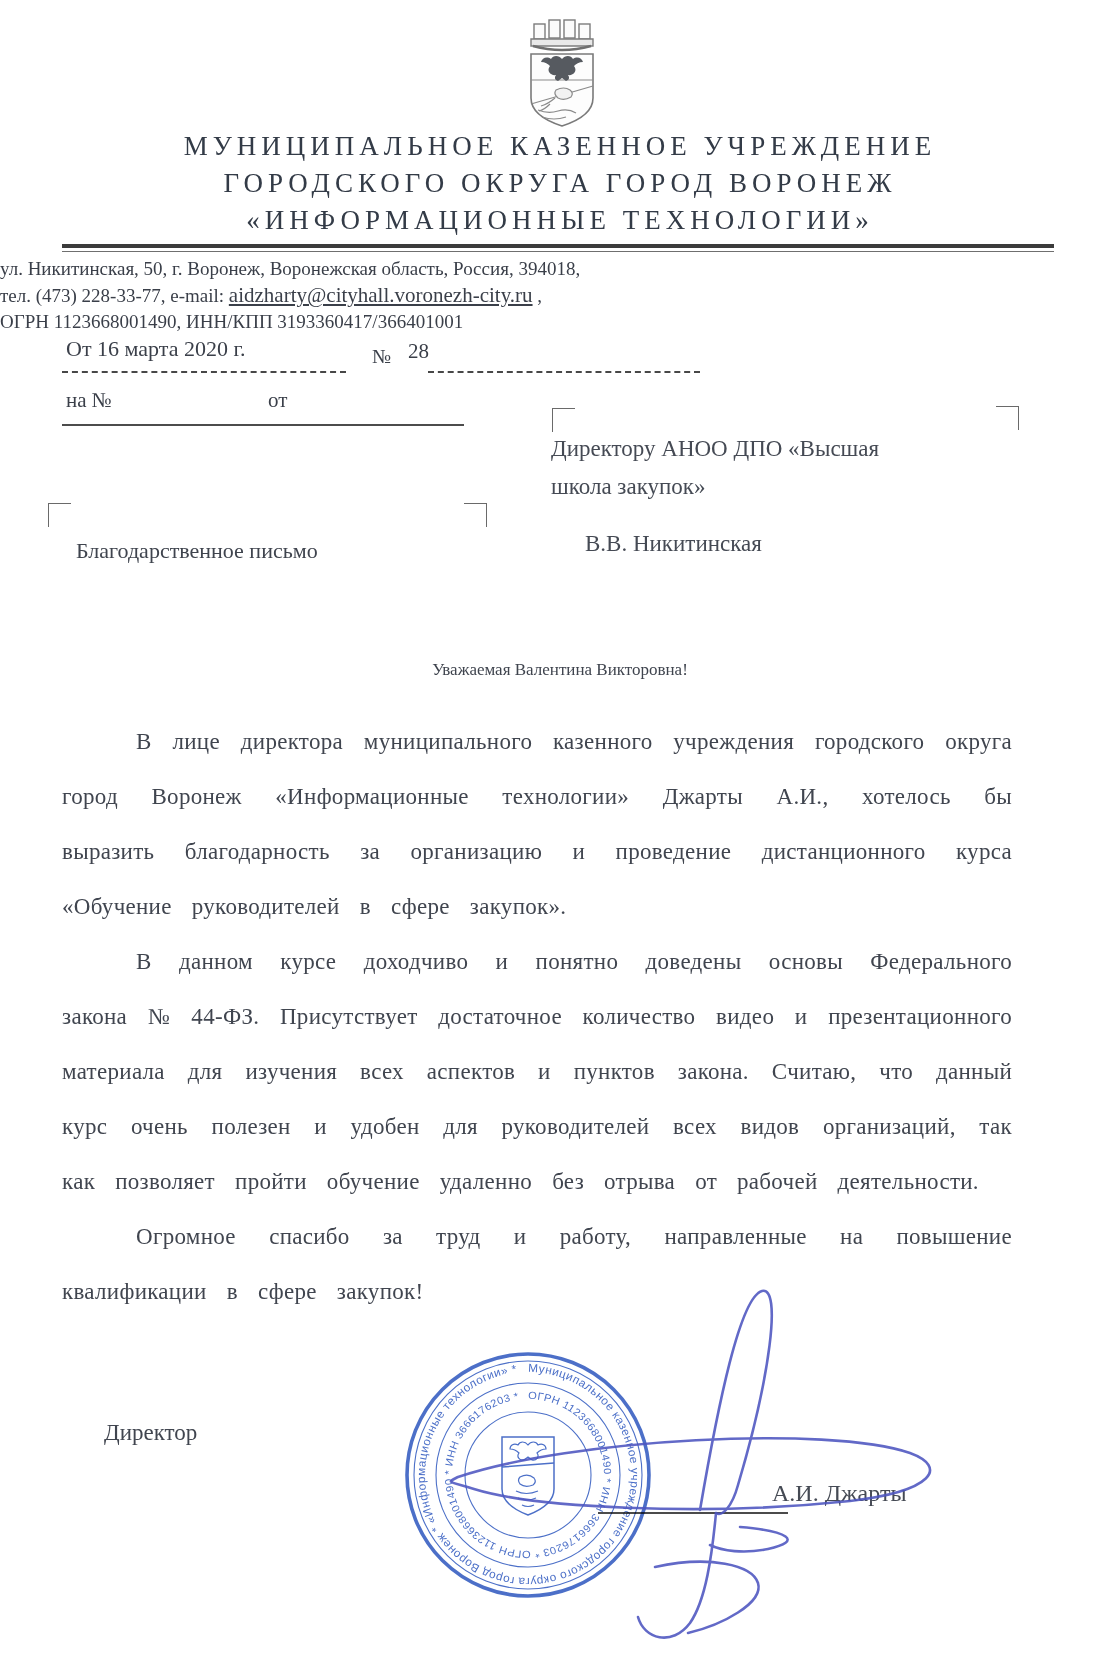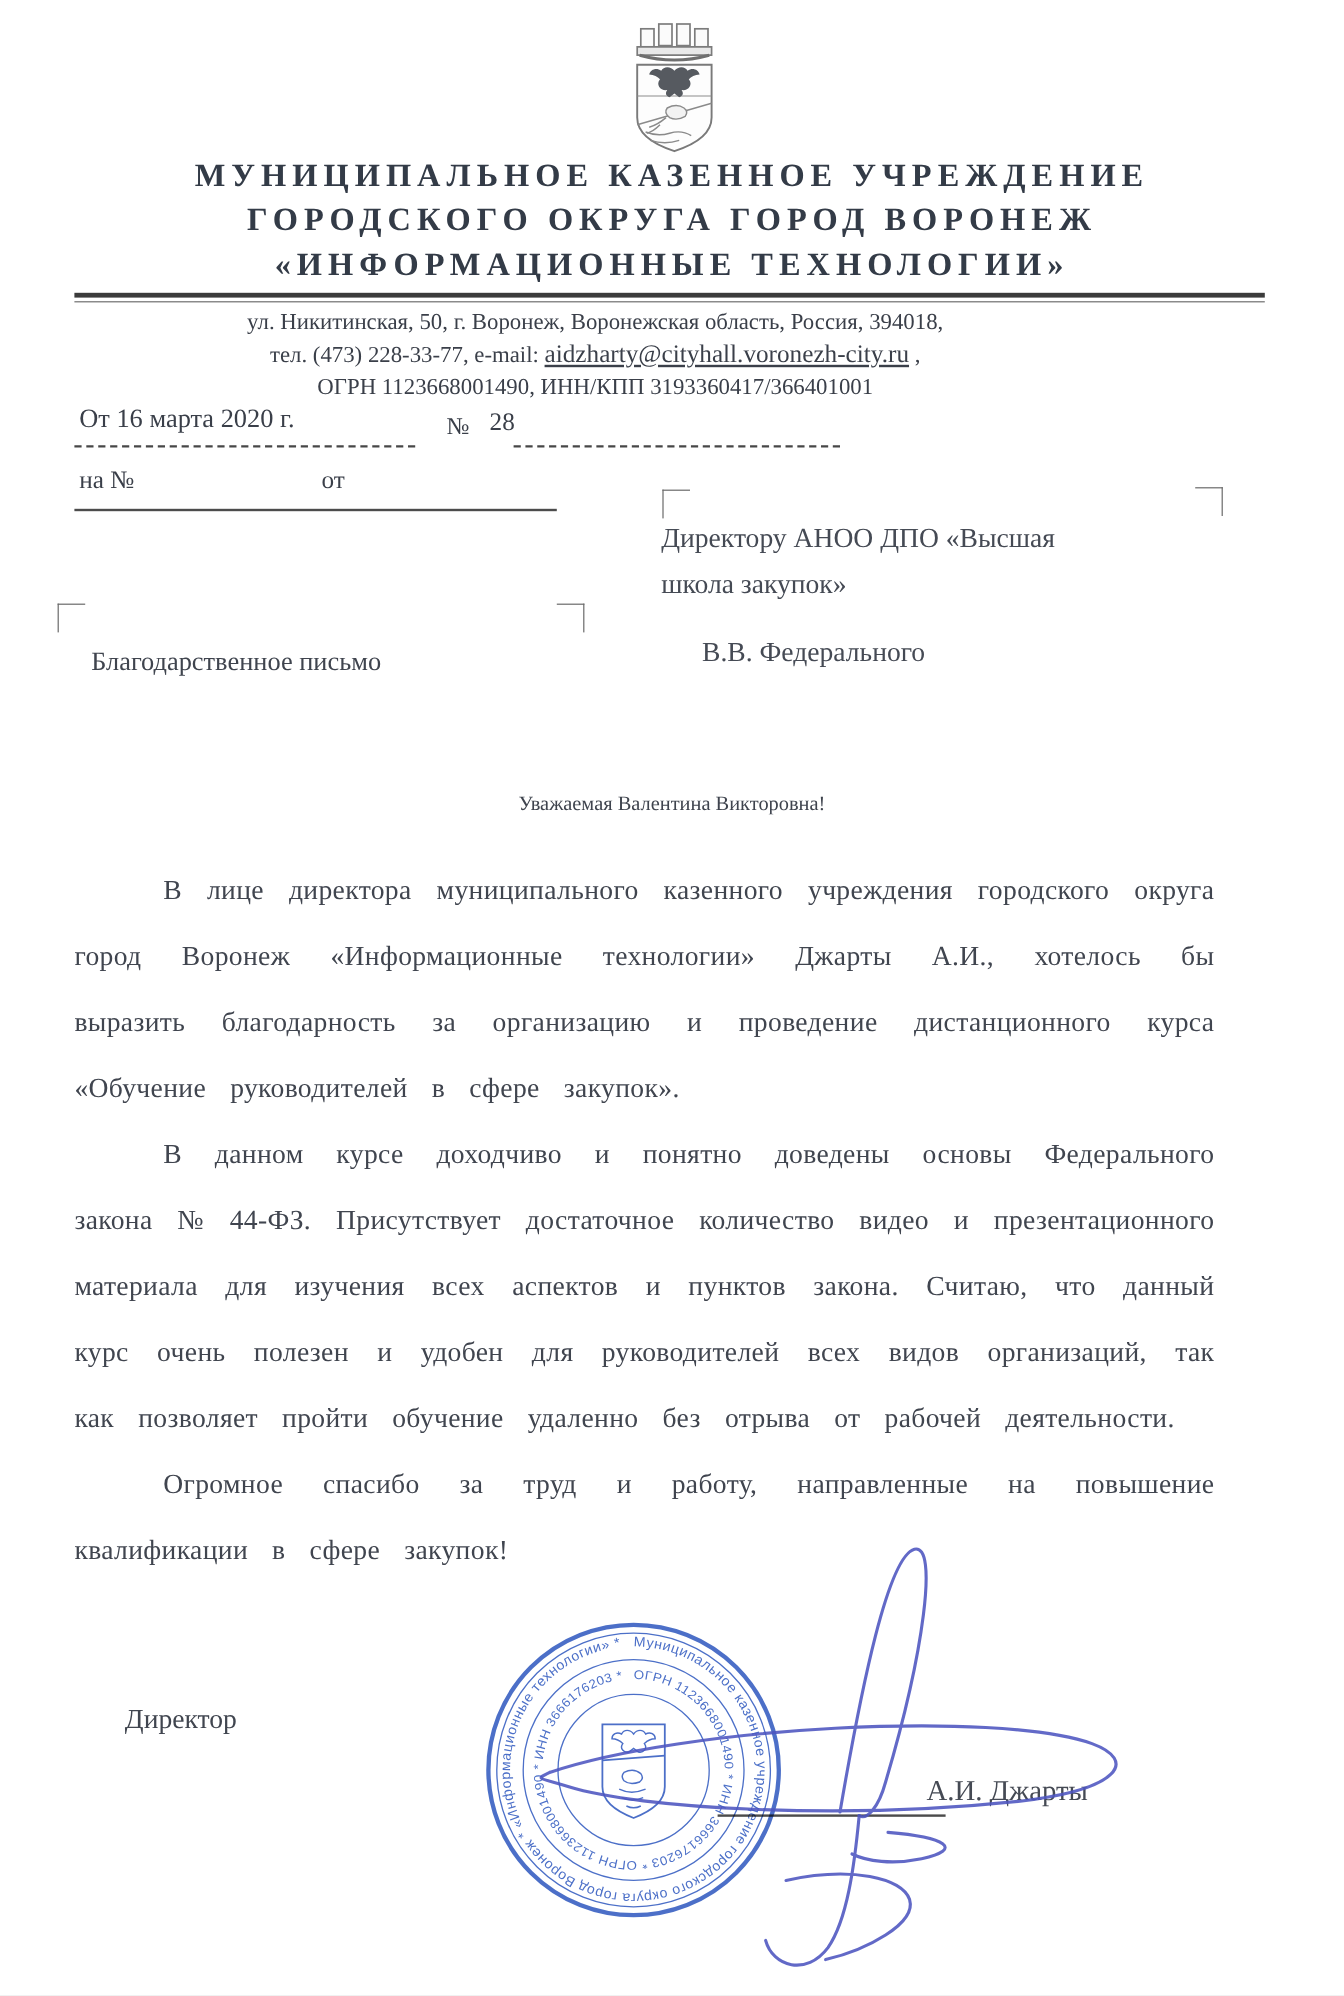--- a/index.html
+++ b/index.html
@@ -6,30 +6,30 @@
   .page{
     position:relative;width:1120px;height:1663px;margin:0 auto;
     background:#ffffff;overflow:hidden;
     font-family:"Liberation Serif","DejaVu Serif",serif;
     color:#3c414b;
   }
   .abs{position:absolute;}
   
   .org-name{
     left:0;top:128px;width:1120px;text-align:center;
-    font-weight:bold;font-size:27px;line-height:37px;
+    font-weight:normal;font-size:27px;line-height:37px;
     letter-spacing:5px;color:#333b47;
   }
   .header-rule{
     left:62px;top:244px;width:992px;height:3px;
     border-top:4px solid #3b3b3b;border-bottom:1px solid #6f6f6f;
   }
   .contact{
-    left:0;top:256px;width:896px;text-align:center;
-    font-size:19px;line-height:26px;color:#3a3f49;margin-left:48px;
+    left:0;top:256px;width:896px;text-align:left;
+    font-size:19px;line-height:26px;color:#3a3f49;
   }
   .contact .email{font-size:21px;text-decoration:underline;}
   
   .ref{font-size:21px;color:#3a3f49;}
   .u-dash{border-top:2px dashed #474747;height:0;}
   .u-solid{background:#4c4c4c;height:2px;}
   
   .crn{width:22px;height:23px;}
   .crn.tl{border-top:1.6px solid #6a6a6a;border-left:1.6px solid #6a6a6a;}
   .crn.tr{border-top:1.6px solid #6a6a6a;border-right:1.6px solid #6a6a6a;}
@@ -110,21 +110,21 @@
 
   <div class="abs crn tl" style="left:552px;top:408px;"></div>
   <div class="abs crn tr" style="left:996px;top:406px;"></div>
   <div class="abs crn tl" style="left:48px;top:503px;"></div>
   <div class="abs crn tr" style="left:464px;top:503px;"></div>
 
   <div class="abs recipient">
     <div>Директору АНОО ДПО «Высшая</div>
     <div>школа закупок»</div>
   </div>
-  <div class="abs recipient-name">В.В. Федерального</div>
+  <div class="abs recipient-name">В.В. Никитинская</div>
 
   <div class="abs subject">Благодарственное письмо</div>
 
   <div class="abs greeting">Уважаемая Валентина Викторовна!</div>
 
   <div class="abs body-text">
     <p>В лице директора муниципального казенного учреждения городского округа город Воронеж «Информационные технологии» Джарты А.И., хотелось бы выразить благодарность за организацию и проведение дистанционного курса «Обучение руководителей в сфере закупок».</p>
     <p>В данном курсе доходчиво и понятно доведены основы Федерального закона № 44-ФЗ. Присутствует достаточное количество видео и презентационного материала для изучения всех аспектов и пунктов закона. Считаю, что данный курс очень полезен и удобен для руководителей всех видов организаций, так как позволяет пройти обучение удаленно без отрыва от рабочей деятельности.</p>
     <p>Огромное спасибо за труд и работу, направленные на повышение квалификации в сфере закупок!</p>
   </div>

